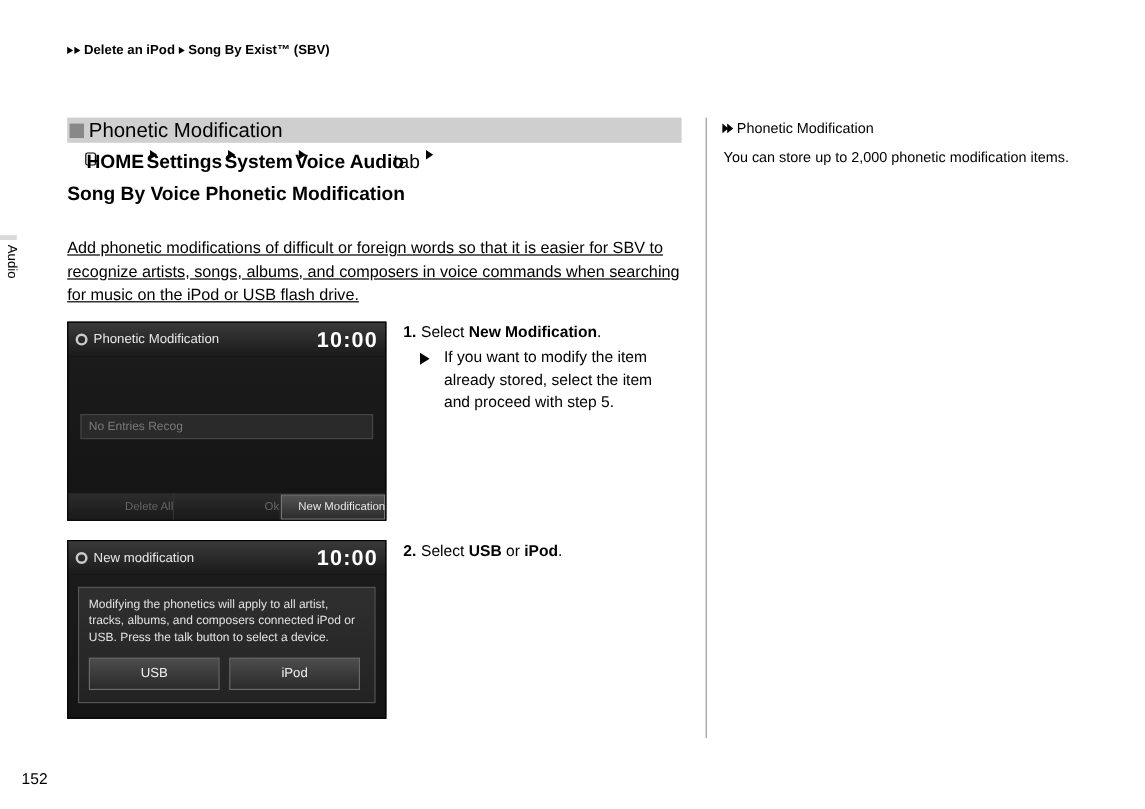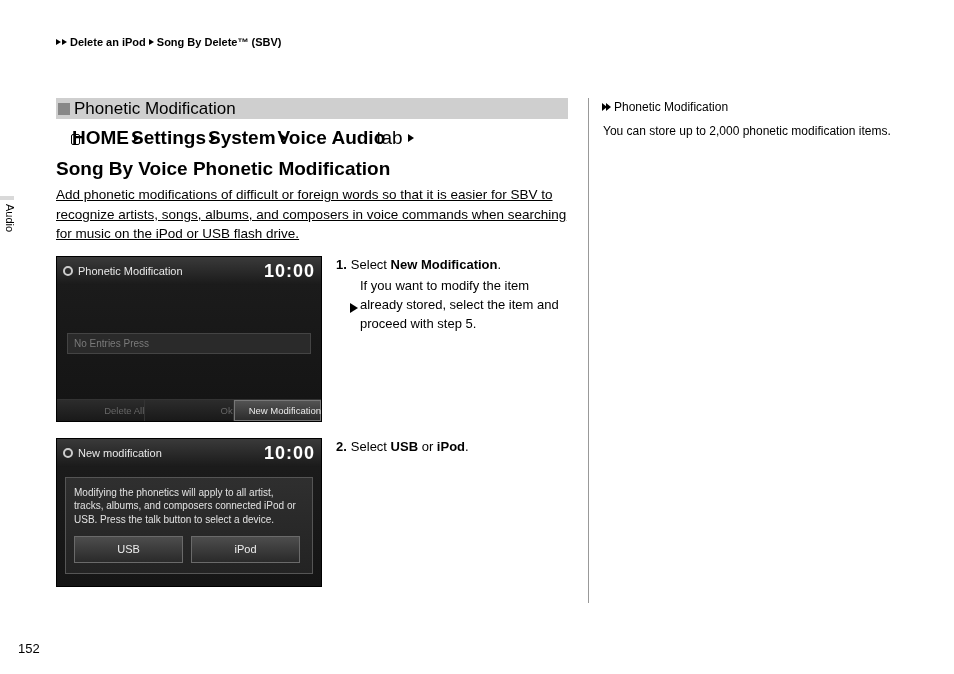--- a/index.html
+++ b/index.html
@@ -63,30 +63,29 @@
     display: flex;
     align-items: center;
   }
   .section-head .square {
     width: 12px; height: 12px;
     background: #888;
     margin-right: 4px;
     display: inline-block;
   }
   .nav-line {
-    font-size: 19px;
+    font-size: 16px;
     font-weight: 700;
     line-height: 1.35;
-    margin-bottom: 4px;
+    margin-bottom: 24px;
     display: flex;
     flex-wrap: wrap;
     gap: 5px;
     padding-left: 14px;
     text-indent: -14px;
-    align-items: center;
   }
   .nav-line .home-icon {
     display: inline-block;
     width: 9px; height: 12px;
     position: relative;
     margin-right: 2px;
   }
   .nav-line .home-icon::before{
     content:"";
     position:absolute;left:1px;top:2px;width:7px;height:9px;border:1px solid #000;border-radius:2px;
@@ -141,21 +140,21 @@
     font-size: 13px;
     line-height:1.45;
   }
   .instr .step-line { display:flex; gap:4px;}
   .instr .step-num { font-weight:700;}
   .instr .ind-arrow {
     width:0;height:0;margin-top:5px;
     border-top:5px solid transparent;border-bottom:5px solid transparent;border-left:8px solid #000;
     flex-shrink:0;
   }
-  .instr .sub { display:flex; gap:2px; margin-top:2px; padding-left:14px;align-items:center;}
+  .instr .sub { display:flex; gap:12px; margin-top:2px; padding-left:14px;}
   
   .shot-body2 {
     background: linear-gradient(#1b1b1b,#151515);
     padding: 10px 8px 12px 8px;
   }
   .popup {
     border:1px solid #555; background: linear-gradient(#2f2f2f,#232323);
     padding: 8px 12px 10px 8px;
     color:#e2e2e2; font-size:10px; line-height:1.35;
   }
@@ -201,21 +200,21 @@
 
 <div class="page">
 
   <div class="breadcrumb-top">
     <span class="bc-arrows">
         <span class="bc-arrow small"></span>
         <span class="bc-arrow small"></span>
       </span>
     <span>Delete an iPod</span>
     <span class="bc-arrow small"></span>
-    <span>Song By Delete™ (SBV)</span>
+    <span>Song By Exist™ (SBV)</span>
   </div>
 
   <div class="cols">
     <div class="left">
 
       <div class="section-head">
         <span class="square"></span>
         <span>Phonetic Modification</span>
       </div>
 
@@ -238,21 +237,21 @@
       <div class="step-row">
         <div class="shot">
           <div class="shot-header">
             <div class="shot-title">
               <span class="gear"></span>
               <span>Phonetic Modification</span>
             </div>
             <div class="clock">10:00</div>
           </div>
           <div class="shot-body1">
-            <div class="no-entries">No Entries Press</div>
+            <div class="no-entries">No Entries Recog</div>
           </div>
           <div class="shot-footer">
             <div class="shot-btn">Delete All</div>
             <div class="shot-btn">Ok</div>
             <div class="shot-btn active">New Modification</div>
           </div>
         </div>
         <div class="instr">
           <div class="step-line">
             <span class="step-num">1.</span>

